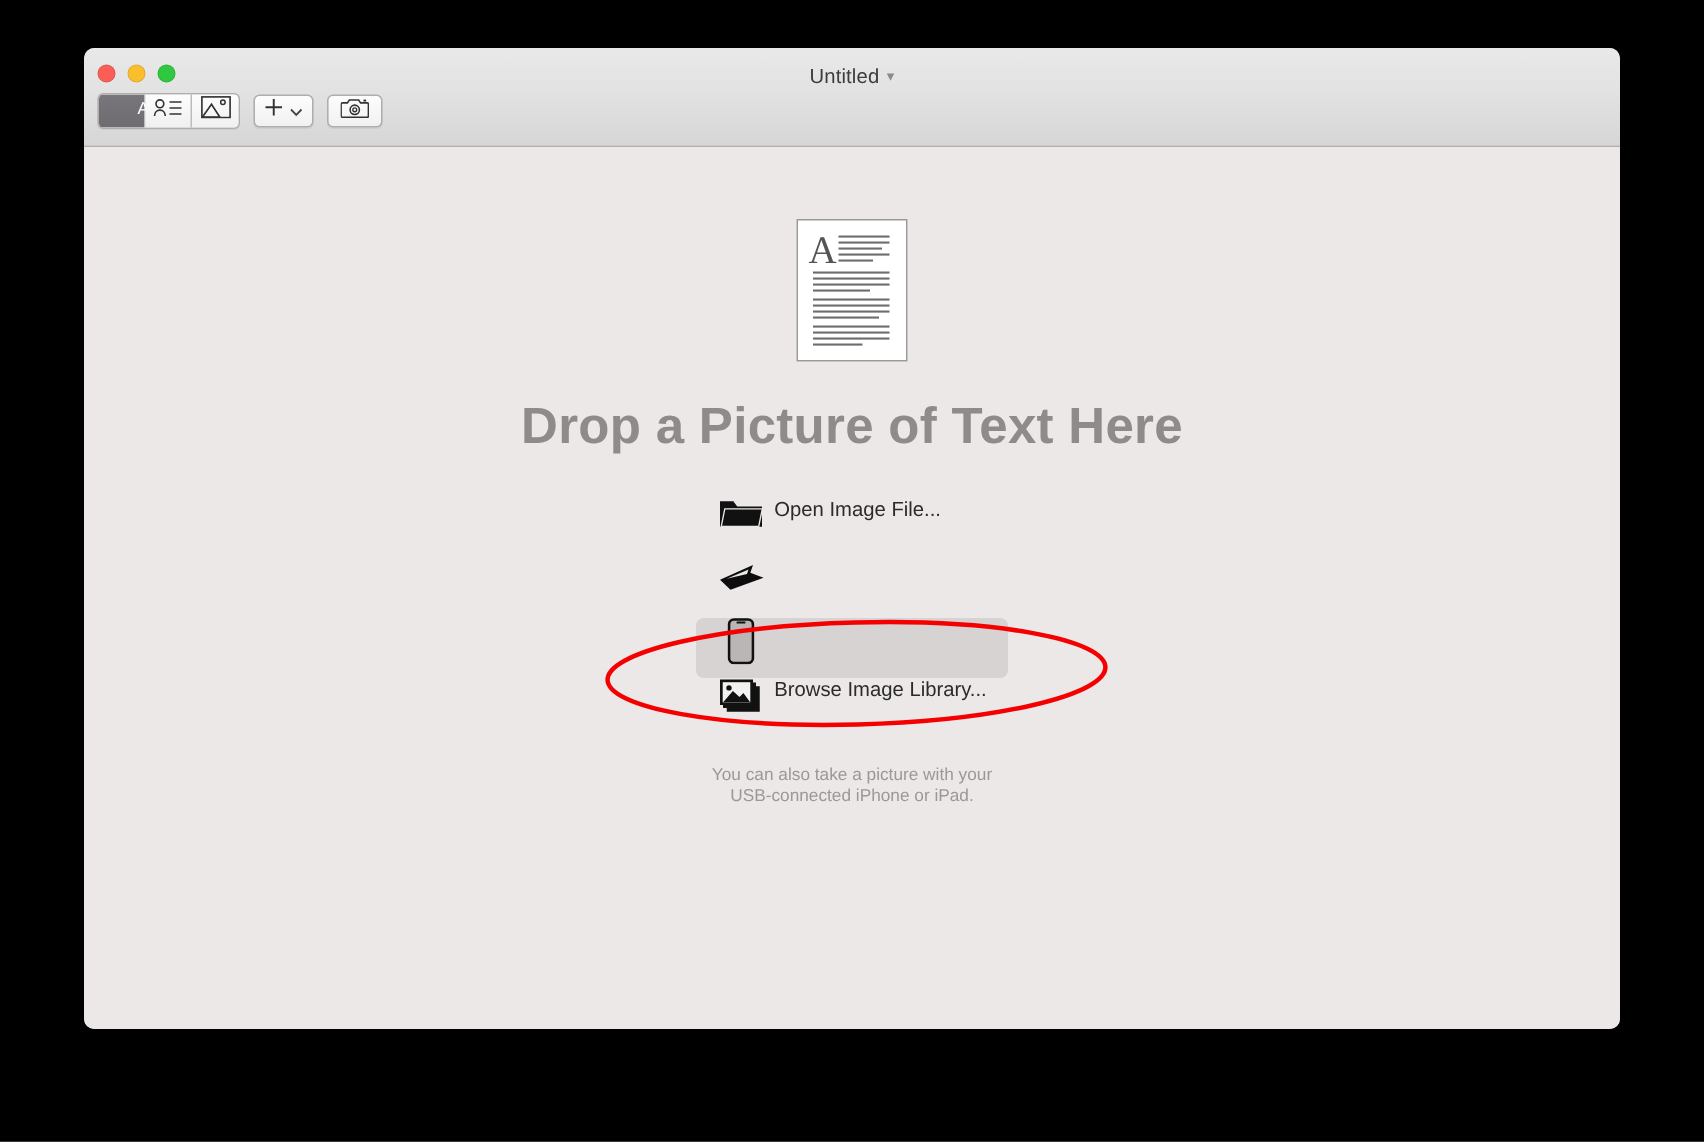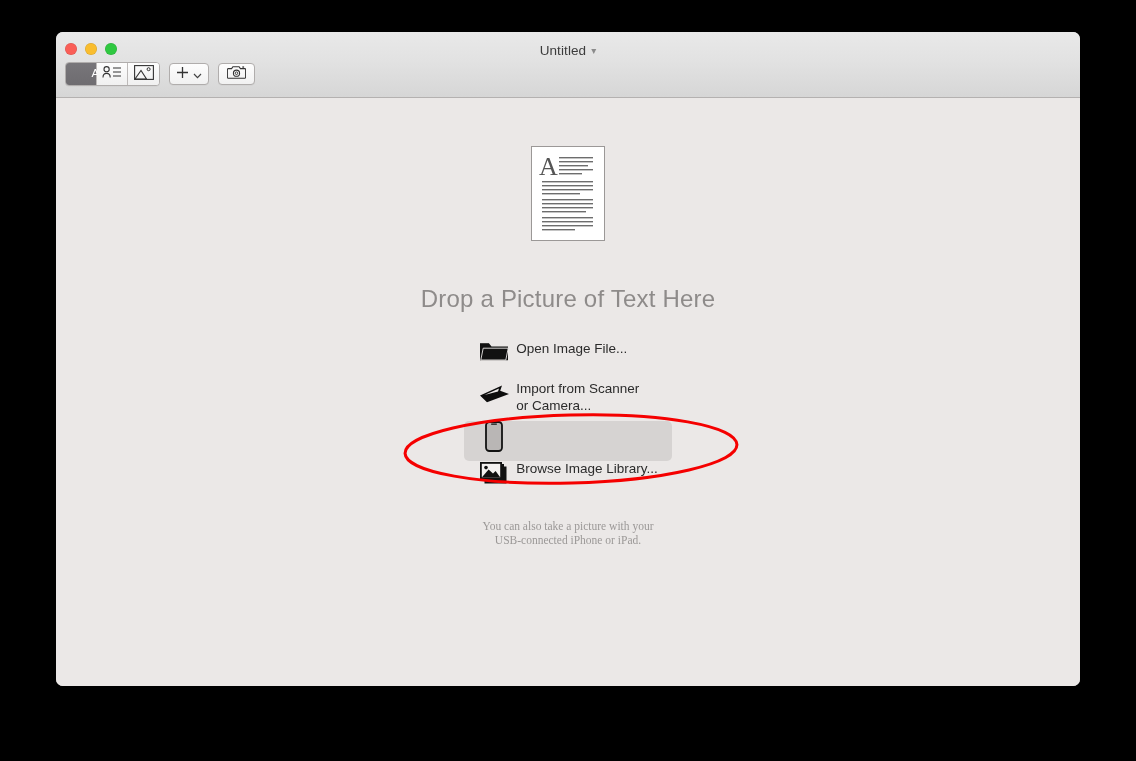--- a/index.html
+++ b/index.html
@@ -146,23 +146,23 @@
     width: 72px;
     height: 93px;
     background: #ffffff;
     border: 1px solid #9b9897;
     position: relative;
     overflow: hidden;
   }
 
   
   #headline {
-    margin-top: 44px;
-    font-size: 24px;
-    font-weight: 400;
+    margin-top: 24px;
+    font-size: 34px;
+    font-weight: 700;
     color: #8e8b8a;
     letter-spacing: 0.2px;
     white-space: nowrap;
   }
 
   
   #actions {
     margin-top: 28px;
     display: flex;
     flex-direction: column;
@@ -195,21 +195,20 @@
   }
 
   
   #footnote {
     margin-top: 18px;
     text-align: center;
     font-size: 11.5px;
     color: #9b9897;
     line-height: 14px;
     white-space: pre-line;
-    font-family: Liberation Serif, serif;
   }
 
   
   #annotation {
     position: absolute;
     left: 0; top: 0;
     width: 1136px;
     height: 761px;
     pointer-events: none;
   }
@@ -332,22 +331,20 @@
         <div class="action-label">Open Image File...</div>
       </div>
 
       <div class="action-row">
         <div class="action-icon">
           <svg width="32" height="22" viewBox="0 0 32 22">
             <path d="M2 14.5 L24 4.6 L22.2 9.8 L31 13.1 L9 21.2 Z" fill="#0d0d0d"></path>
             <path d="M6.5 13.9 L21 7.6 L20 10.6 L6.5 13.9 Z" fill="#ebe8e7"></path>
           </svg>
         </div>
-        <div class="action-label">Import from Scanner
-or Camera...</div>
       </div>
 
       <div class="action-row highlighted">
         <div class="action-icon">
           <svg width="18" height="31" viewBox="0 0 18 31">
             <rect x="1" y="1" width="16" height="29" rx="3.4" ry="3.4" fill="#b9b6b5" stroke="#121212" stroke-width="1.8"></rect>
             <rect x="6" y="2.4" width="6" height="1.3" rx="0.6" fill="#121212"></rect>
           </svg>
         </div>
       </div>

